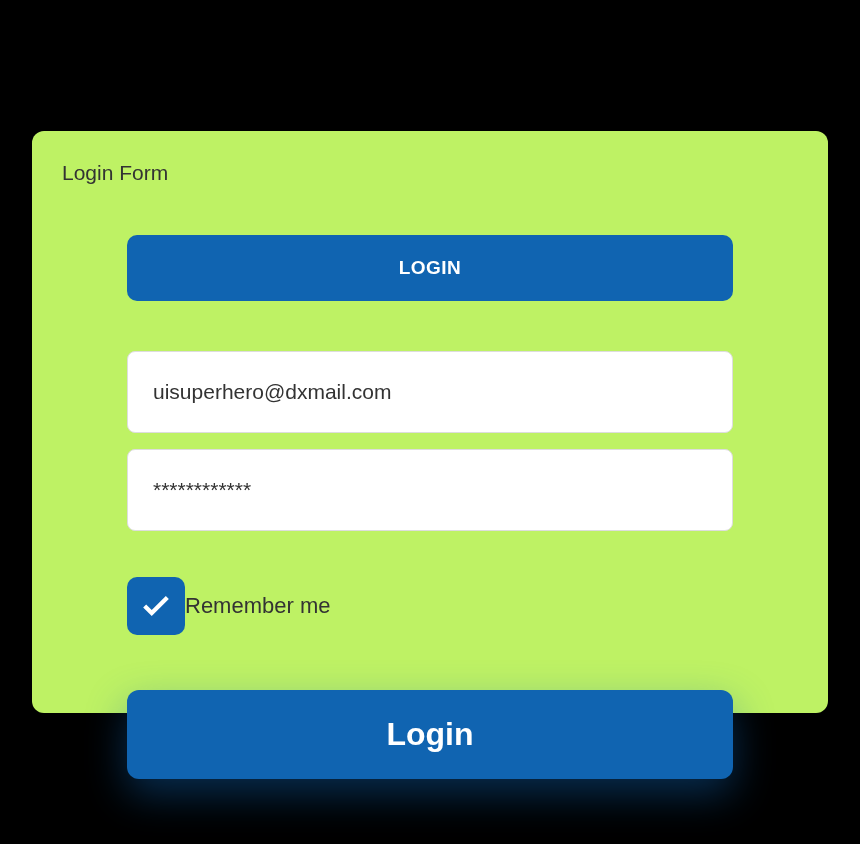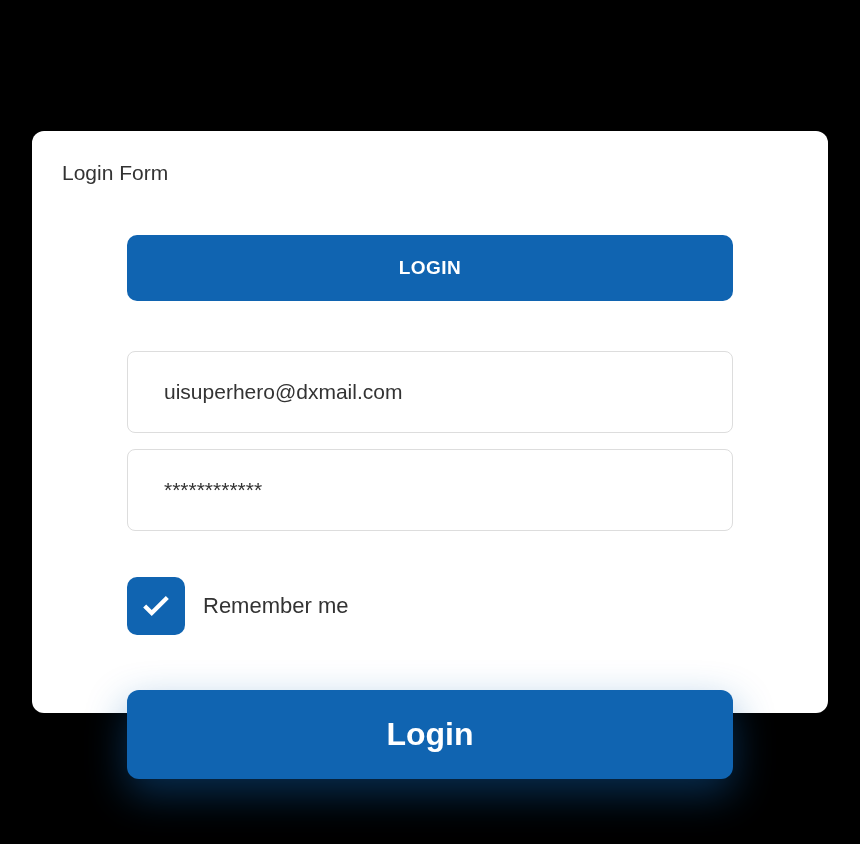--- a/index.html
+++ b/index.html
@@ -10,21 +10,21 @@
     body {
       font-family: 'Segoe UI', Tahoma, Geneva, Verdana, sans-serif;
       background: #000;
       width: 860px;
       height: 844px;
       display: flex;
       align-items: center;
       justify-content: center;
     }
     .card {
-      background: #ffffff;
+      background: #bef264;
       border-radius: 12px;
       width: 796px;
       height: 582px;
       padding: 30px;
     }
     .card-title {
       font-size: 21px;
       color: #333;
       font-weight: 400;
       margin-bottom: 50px;
@@ -50,37 +50,36 @@
     .tab-active {
       background: #1064b1;
       color: #fff;
     }
     .tab-inactive {
       background: #eeeeee;
       color: #333;
     }
     .input-field {
       width: 100%;
-      padding: 28px 36px;
+      padding: 28px 25px;
       font-size: 21px;
       color: #333;
       background: #fff;
       border: 1px solid #ddd;
       border-radius: 8px;
       margin-bottom: 16px;
       outline: none;
       font-family: inherit;
     }
     .input-field::placeholder {
       color: #333;
     }
     .checkbox-row {
       display: flex;
       align-items: center;
-      gap: 18px;
       margin-top: 30px;
       margin-bottom: 55px;
     }
     .checkbox {
       width: 58px;
       height: 58px;
       background: #1064b1;
       border-radius: 10px;
       display: flex;
       align-items: center;

